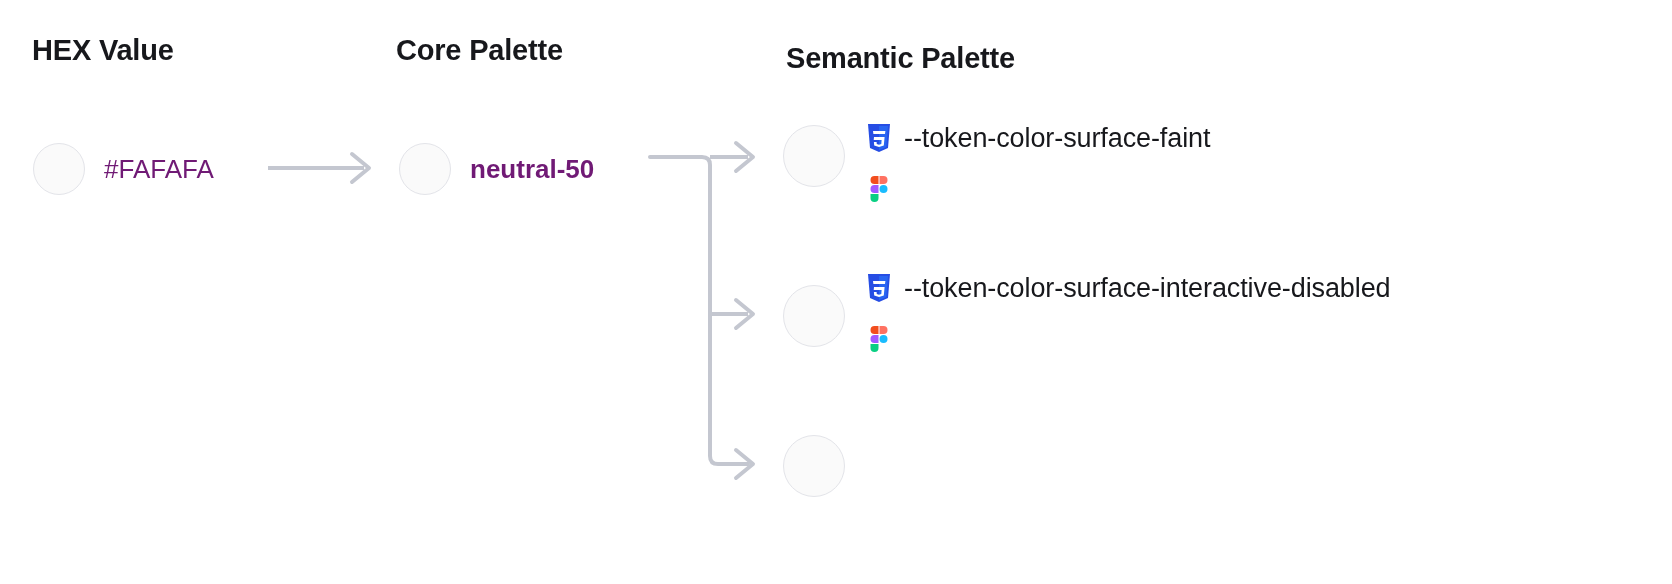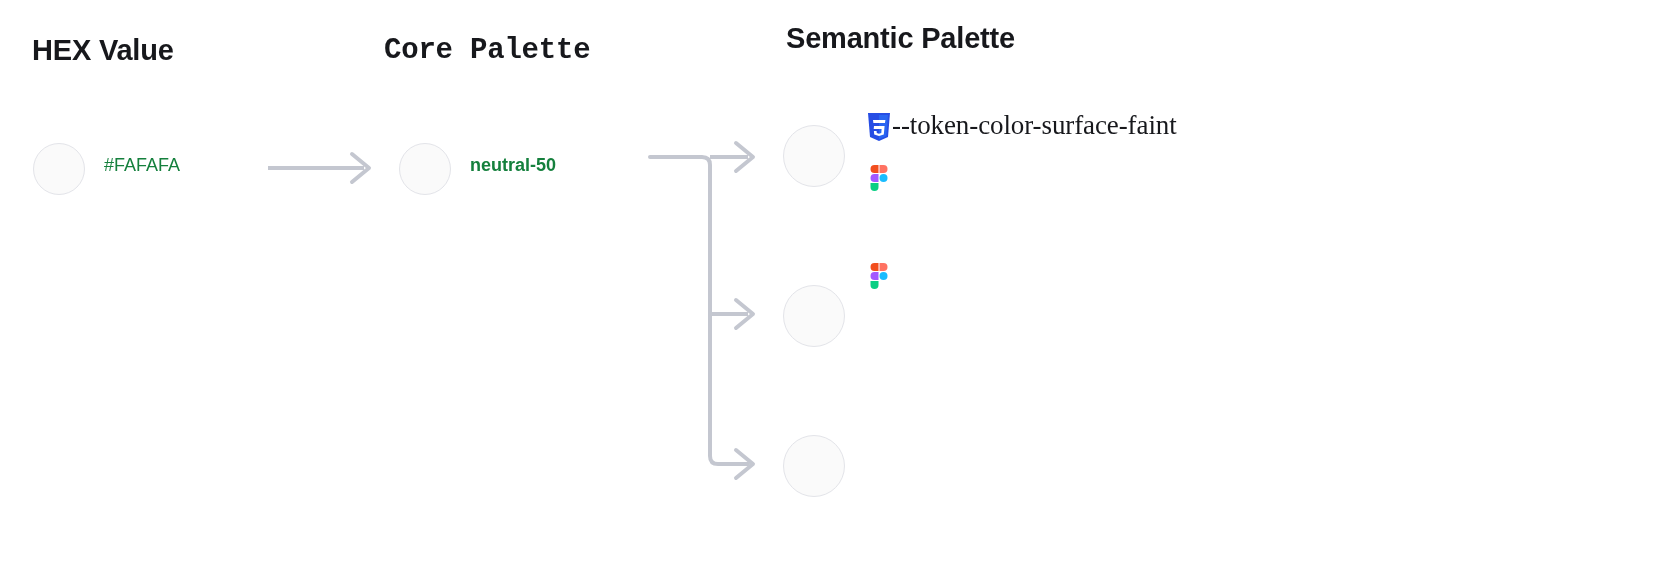--- a/index.html
+++ b/index.html
@@ -26,22 +26,22 @@
   .col-header {
     position: absolute;
     font-size: 29px;
     font-weight: 700;
     letter-spacing: -0.2px;
     color: #17181c;
     white-space: nowrap;
     line-height: 1;
   }
   #hdr-hex  { left: 32px;  top: 36px; }
-  #hdr-core { left: 384px; top: 36px; font-family: Liberation Mono, monospace; }
-  #hdr-sem  { left: 786px; top: 24px; }
+  #hdr-core { left: 396px; top: 36px; }
+  #hdr-sem  { left: 786px; top: 44px; }
 
   
   .swatch {
     position: absolute;
     border-radius: 50%;
     background: #fafafa;
     border: 1.6px solid #e3e4e9;
     box-sizing: border-box;
   }
   .swatch.small { width: 52px; height: 52px; }
@@ -50,23 +50,23 @@
   #swatch-hex  { left: 33px;  top: 143px; }
   #swatch-core { left: 399px; top: 143px; }
 
   #swatch-sem-0 { left: 783px; top: 125px; }
   #swatch-sem-1 { left: 783px; top: 285px; }
   #swatch-sem-2 { left: 783px; top: 435px; }
 
   
   .value-label {
     position: absolute;
-    font-size: 18px;
+    font-size: 26px;
     font-weight: 400;
-    color: #15803d;
+    color: #701a75;
     white-space: nowrap;
     line-height: 1;
   }
   #label-hex  { left: 104px; top: 156px; }
   #label-core { left: 470px; top: 156px; font-weight: bold; }
 
   
   .connector-svg {
     position: absolute;
     left: 0; top: 0;
@@ -79,23 +79,23 @@
   .sem-row {
     position: absolute;
     left: 866px;
   }
   #sem-row-0 { top: 112px; }
   #sem-row-1 { top: 262px; }
   #sem-row-2 { top: 412px; }
 
   .sem-line {
     display: flex;
-    align-items: flex-start;
+    align-items: center;
     height: 52px;
-    font-family: Liberation Serif, serif;
+    gap: 12px;
   }
 
   .sem-line .glyph {
     width: 26px;
     height: 30px;
     flex: 0 0 26px;
     display: block;
   }
 
   .sem-text {
@@ -165,20 +165,28 @@
         <path d="M4.5 10 H12.5 V18 H8.5 A4 4 0 0 1 4.5 14 A4 4 0 0 1 8.5 10 Z" fill="#A259FF"></path>
         <circle cx="17.5" cy="14" r="4" fill="#1ABCFE"></circle>
         <path d="M4.5 19 H12.5 V23 A4 4 0 0 1 8.5 27 A4 4 0 0 1 4.5 23 Z" fill="#0ACF83"></path>
       </svg>
     </div>
   </div>
 
   <div class="sem-row" id="sem-row-1">
     <div class="sem-line">
       <svg class="glyph" viewBox="0 0 26 30" xmlns="http://www.w3.org/2000/svg">
+        <path d="M2 1 L24 1 L22 25 L13 29 L4 25 Z" fill="#264DE4"></path>
+        <path d="M13 3 L22 3 L20.4 24 L13 27.2 Z" fill="#2965F1"></path>
+        <path d="M7 8 L19.4 8 L19 11 L7.4 11 Z M8 14 L18.6 14 L17.8 22.4 L13 24 L8.2 22.4 L7.9 19 L10.6 19 L10.75 21 L13 21.7 L15.3 21 L15.6 17 L7.7 17 Z" fill="#FFFFFF"></path>
+      </svg>
+      <span class="sem-text">--token-color-surface-interactive-disabled</span>
+    </div>
+    <div class="sem-line">
+      <svg class="glyph" viewBox="0 0 26 30" xmlns="http://www.w3.org/2000/svg">
         <path d="M4.5 1 H12.5 V9 H8.5 A4 4 0 0 1 4.5 5 A4 4 0 0 1 8.5 1 Z" fill="#F24E1E"></path>
         <path d="M13.5 1 H17.5 A4 4 0 0 1 21.5 5 A4 4 0 0 1 17.5 9 H13.5 Z" fill="#FF7262"></path>
         <path d="M4.5 10 H12.5 V18 H8.5 A4 4 0 0 1 4.5 14 A4 4 0 0 1 8.5 10 Z" fill="#A259FF"></path>
         <circle cx="17.5" cy="14" r="4" fill="#1ABCFE"></circle>
         <path d="M4.5 19 H12.5 V23 A4 4 0 0 1 8.5 27 A4 4 0 0 1 4.5 23 Z" fill="#0ACF83"></path>
       </svg>
     </div>
   </div>
 
 

